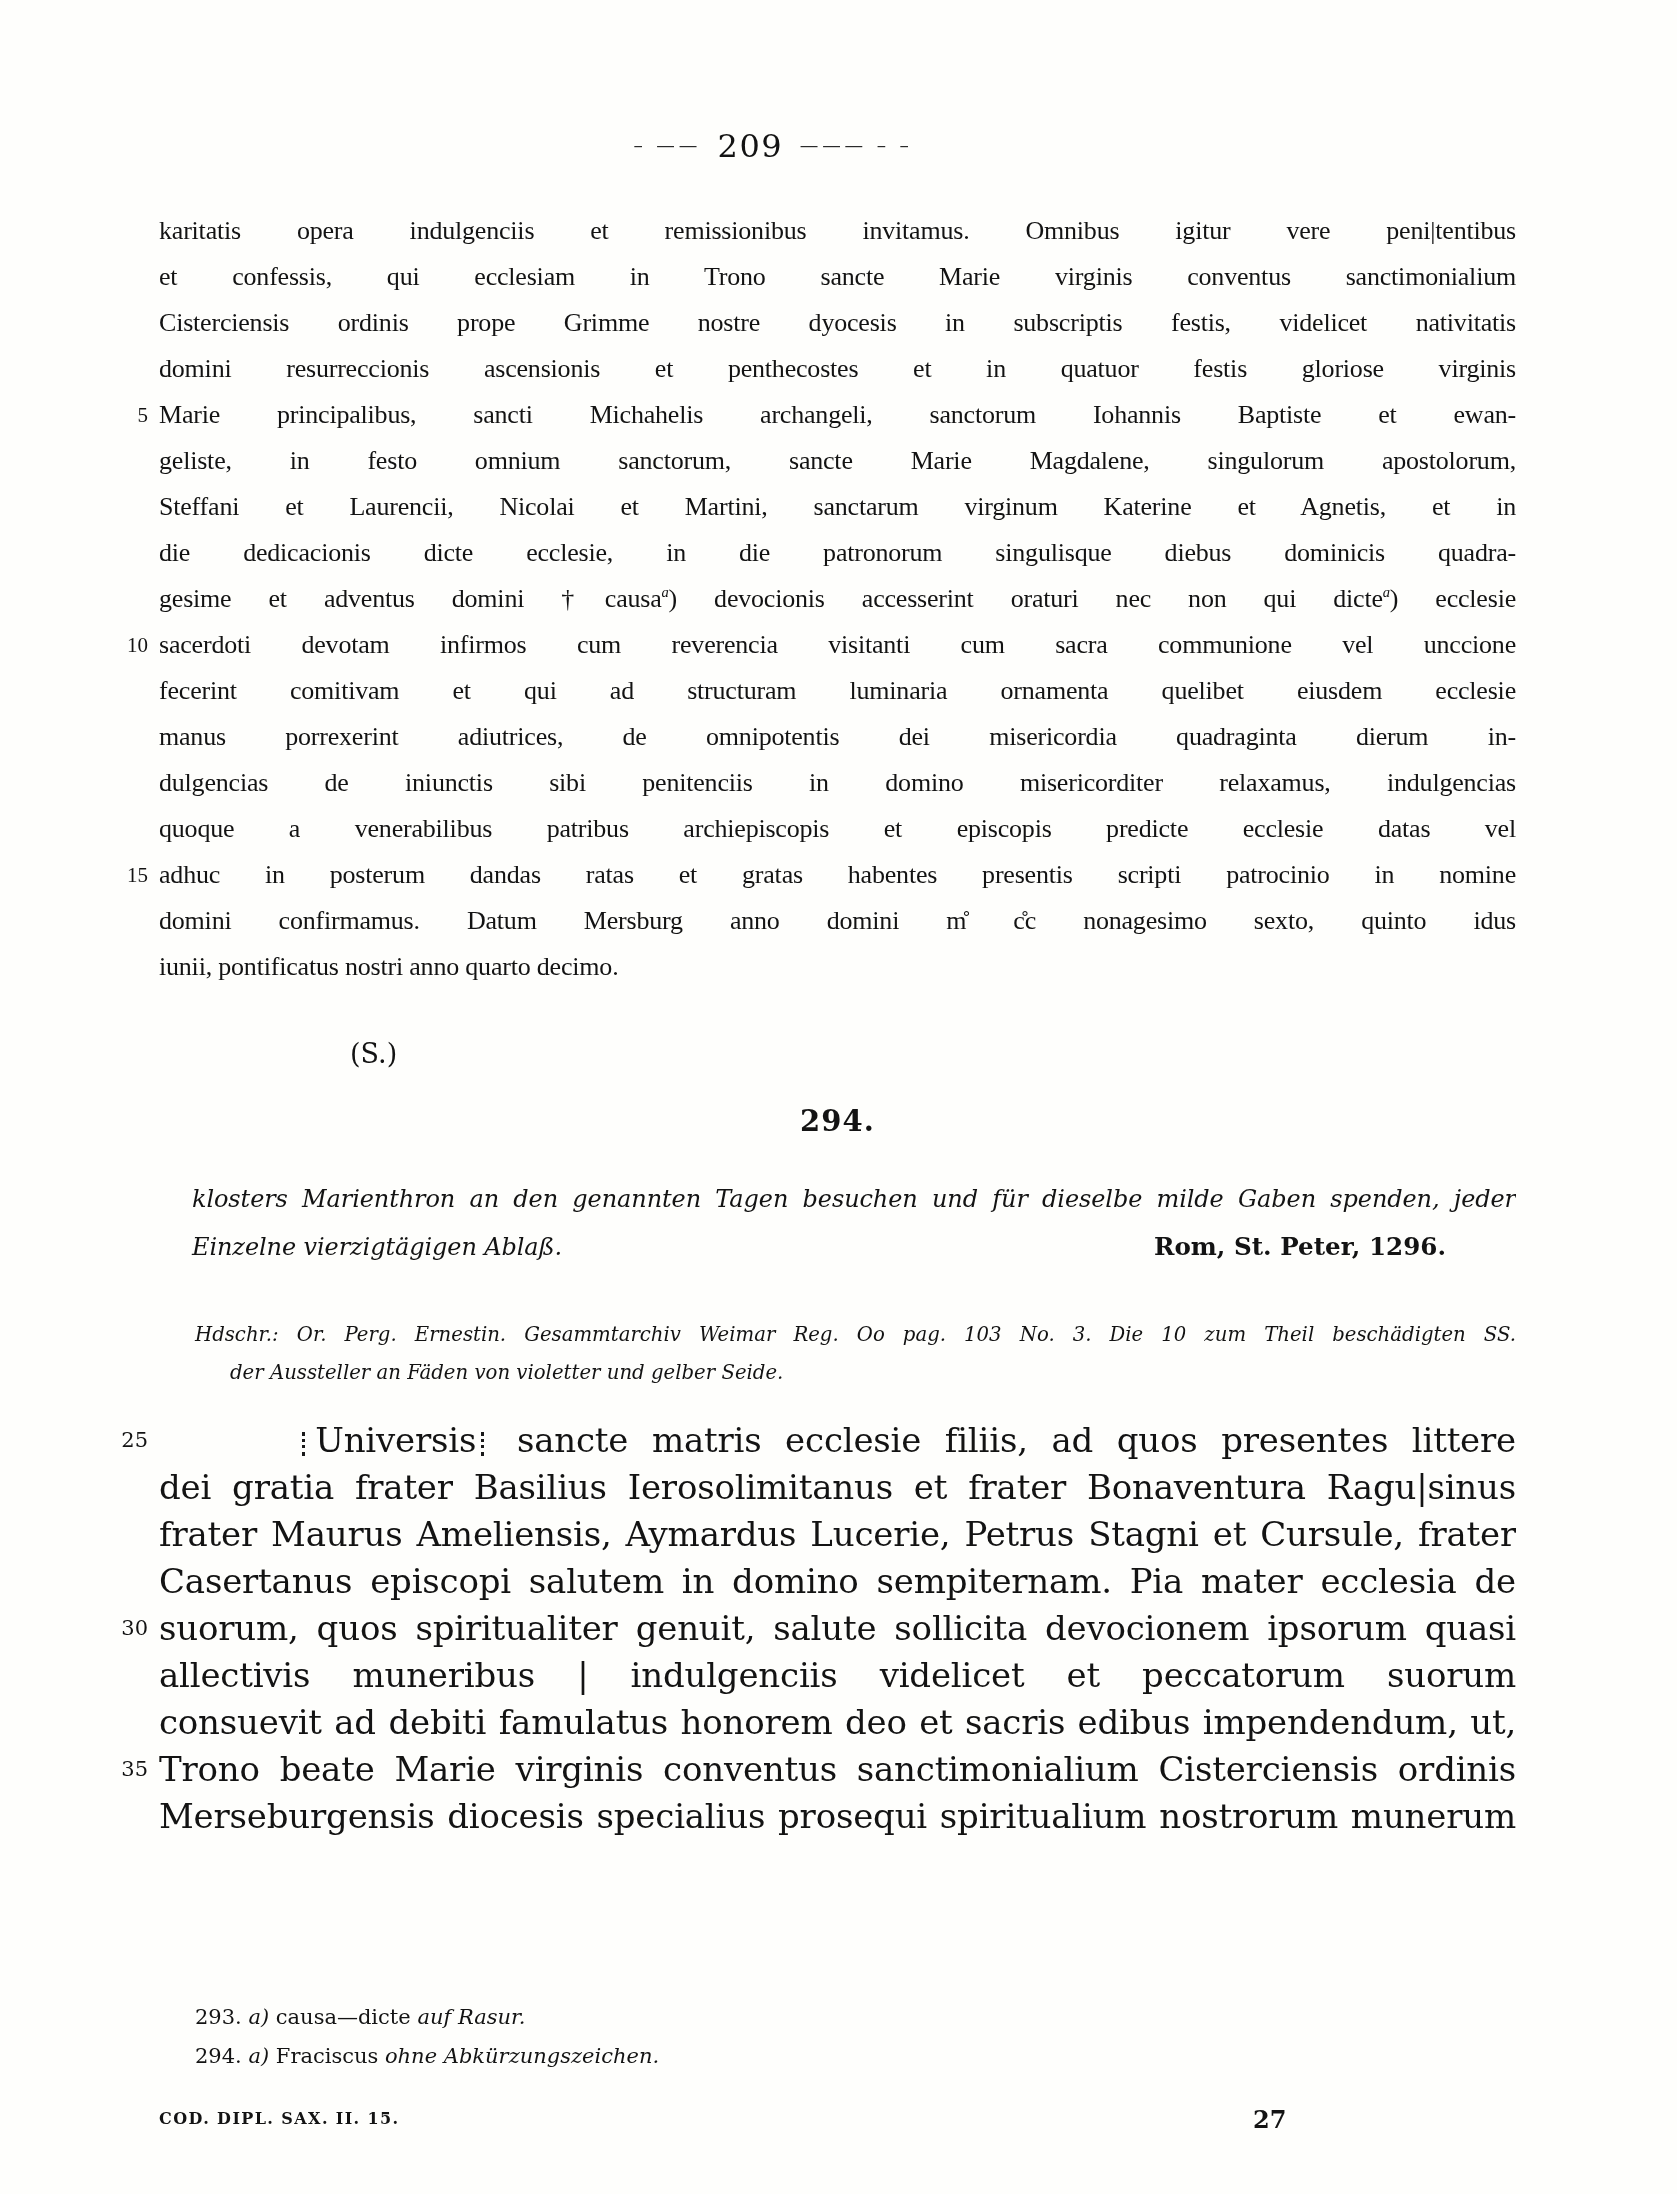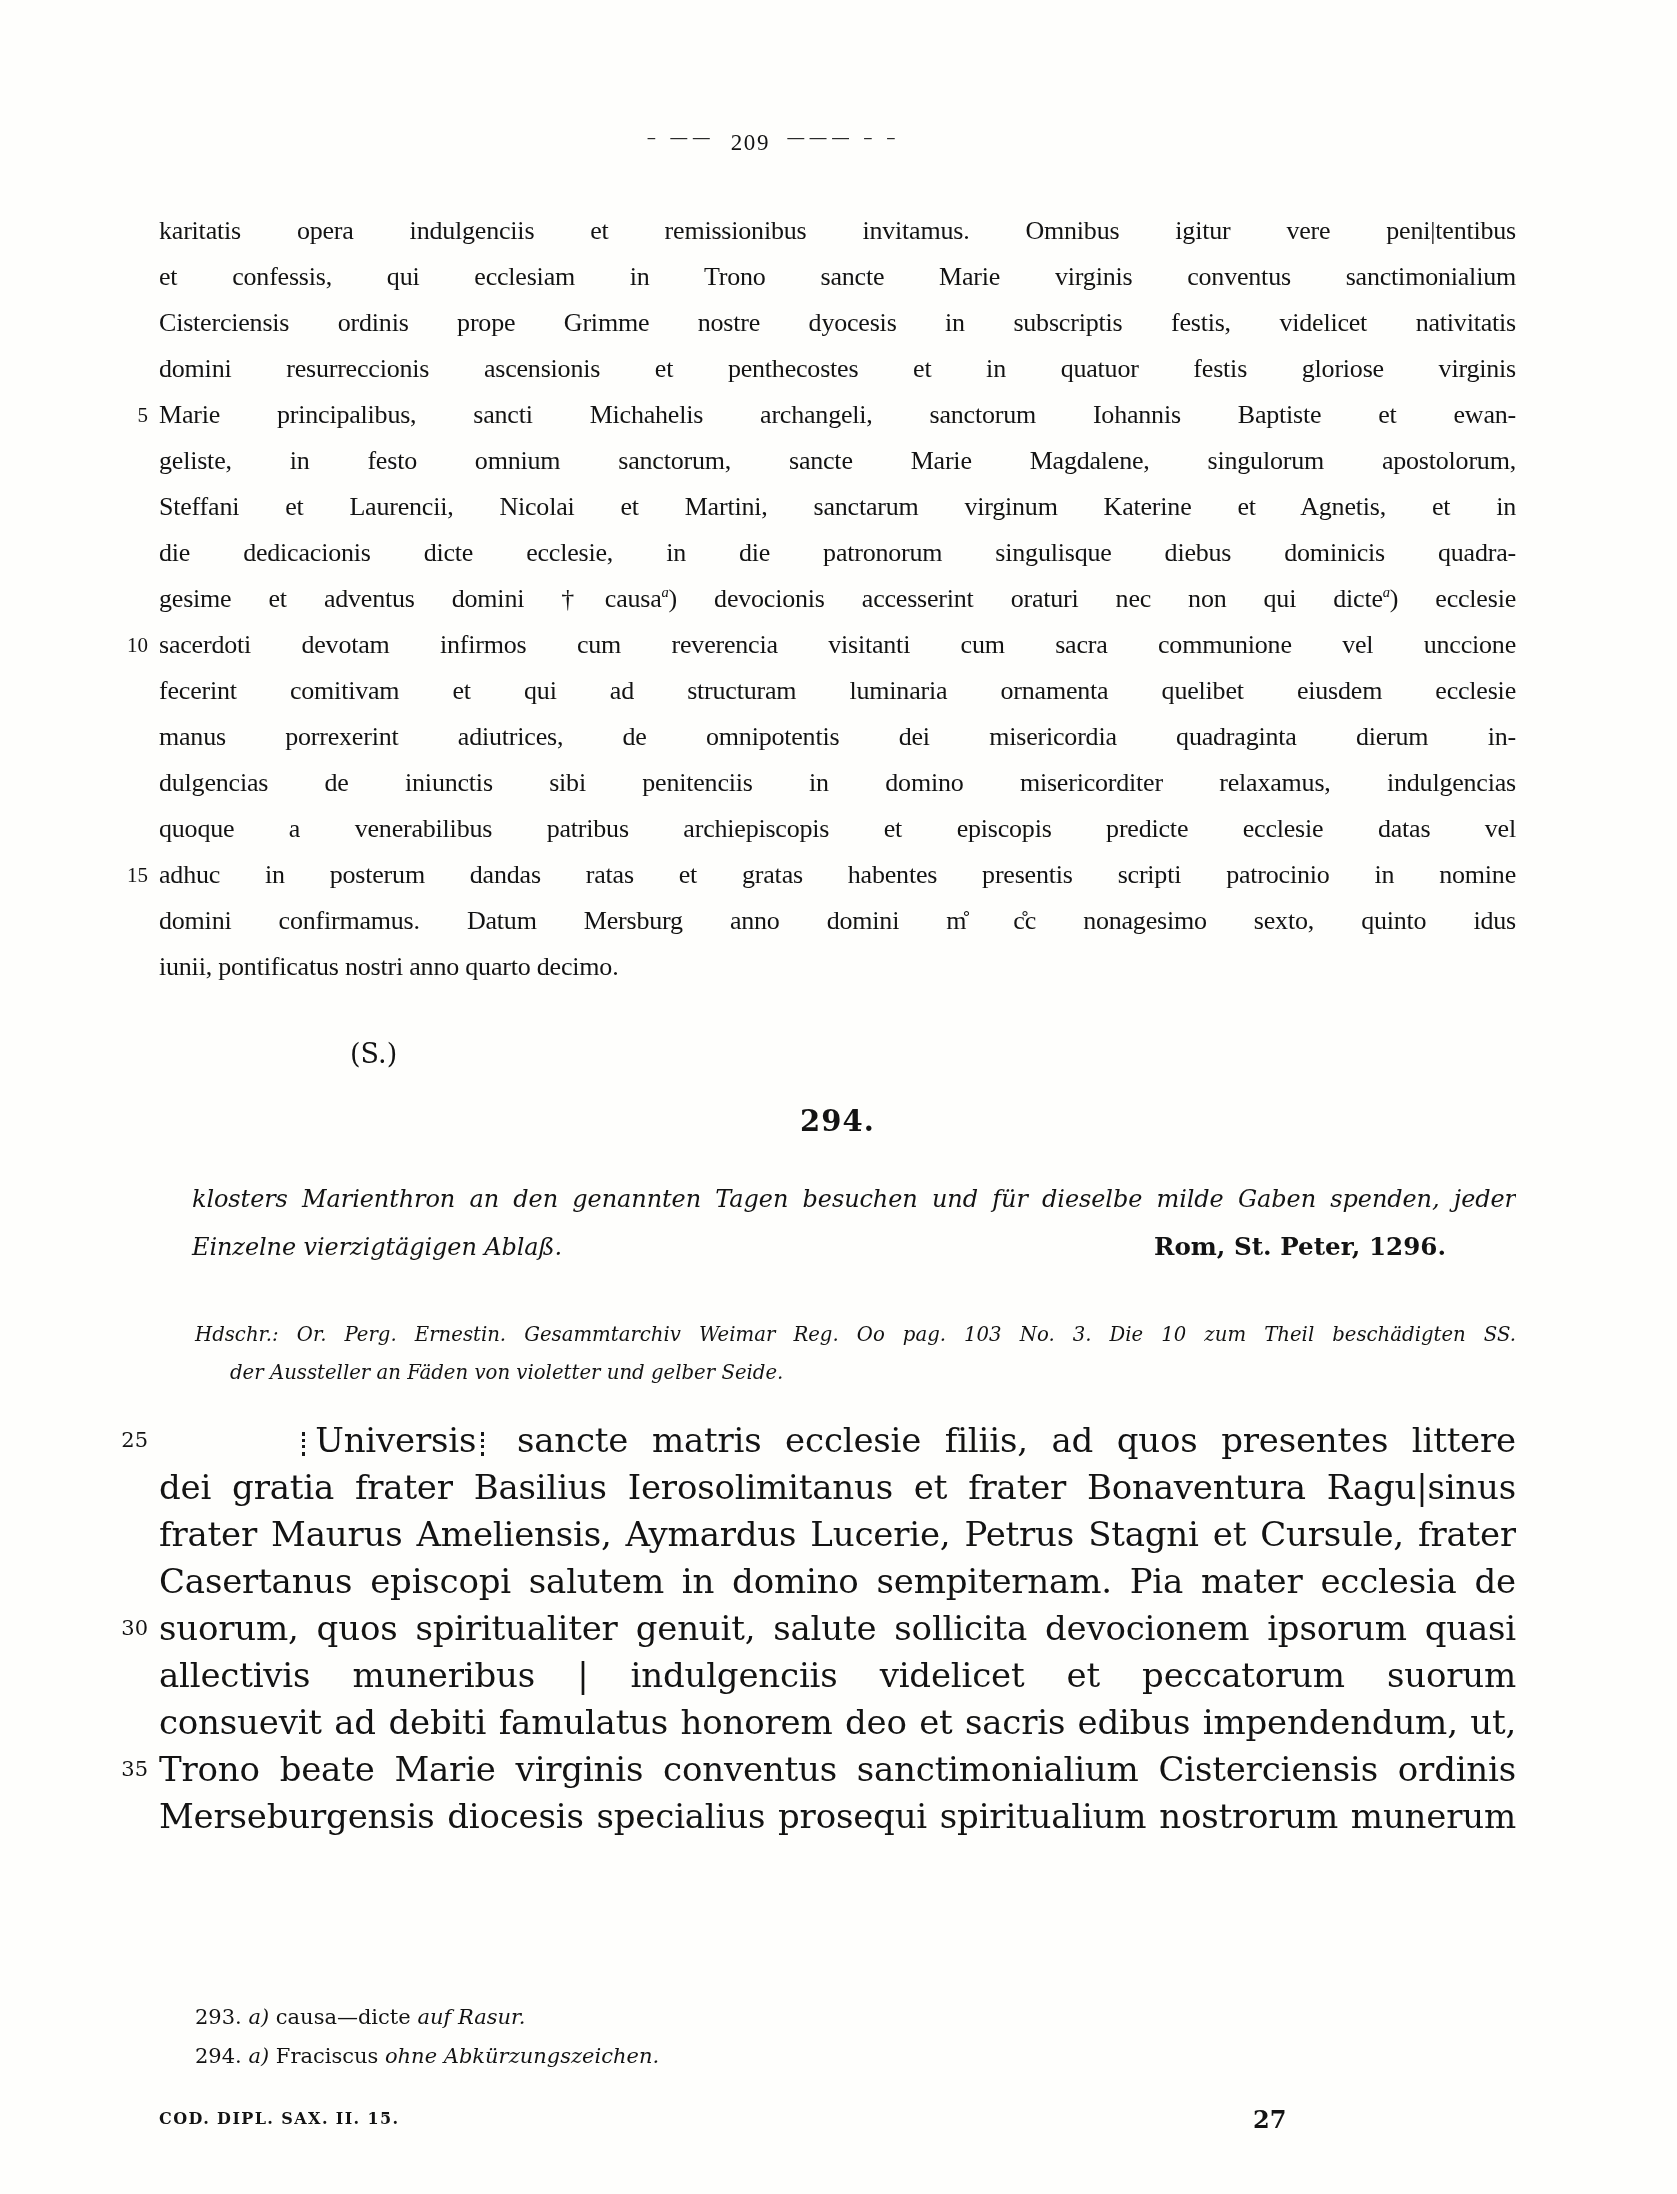--- a/index.html
+++ b/index.html
@@ -1,21 +1,21 @@
 <!DOCTYPE html>
 <html style="font-size:8.8px"><head>
 <meta charset="utf-8">
 <style>
   html,body{margin:0;padding:0;background:#e9e9e6;}
   .page{position:relative;width:1677px;height:2194px;background:#fefefc;
         font-family:"DejaVu Serif","Liberation Serif",serif;color:#131313;overflow:hidden;}
   .page-header{position:absolute;top:127px;left:107px;width:1409px;text-align:center;
         padding-right:77px;box-sizing:border-box;white-space:nowrap;}
   .rule{color:#2a2a2a;font-size:18.6px;letter-spacing:3.8px;vertical-align:5.5px;margin:0 16.4px;}
-  .pageno{font-size:23px;letter-spacing:1.6px;font-family:Liberation Serif, serif;}
+  .pageno{font-size:32px;letter-spacing:1.6px;}
 
   .block{position:absolute;left:107px;width:1409px;box-sizing:border-box;}
   .line{display:flex;overflow:hidden;align-items:flex-start;}
   .num{flex:0 0 52px;text-align:right;padding-right:11px;box-sizing:border-box;font-size:21px;}
   .ltxt{flex:1 1 auto;text-align:justify;text-align-last:justify;hyphens:none;overflow:hidden;box-sizing:border-box;}
   .ltxt.nojust{text-align:left;text-align-last:auto;}
   .rdate{flex:0 0 auto;font-weight:bold;font-style:normal;padding-right:70px;}
 
   #p1{top:208px;}
   .para1 .line{height:46px;font-family:Liberation Serif, serif;}

